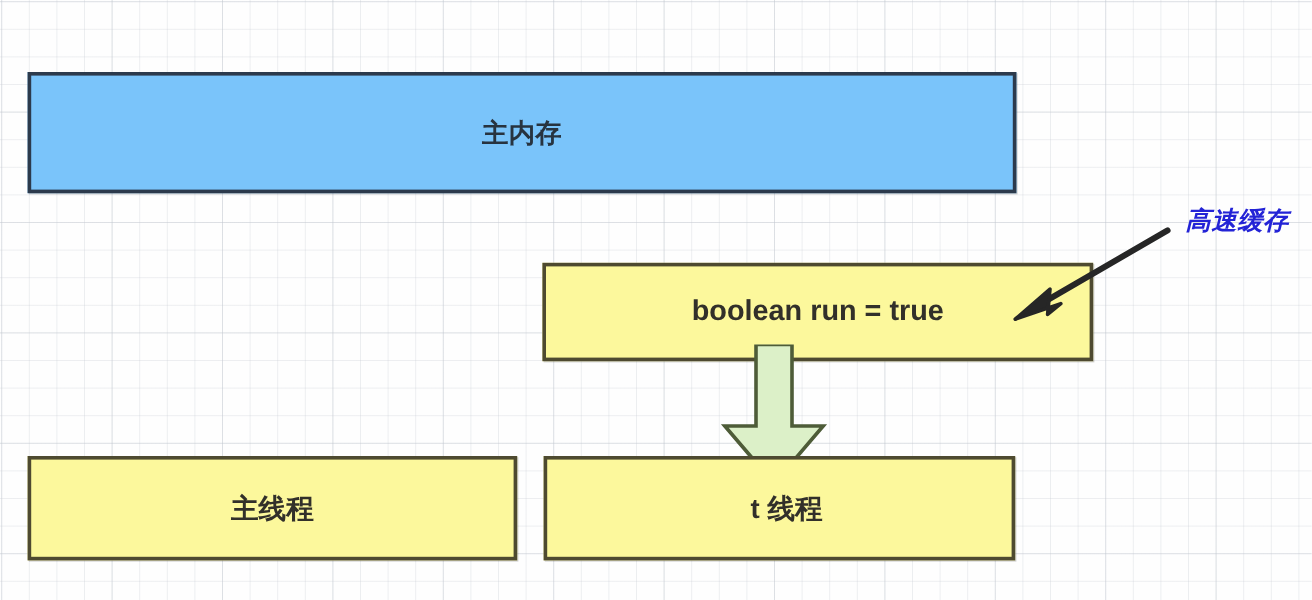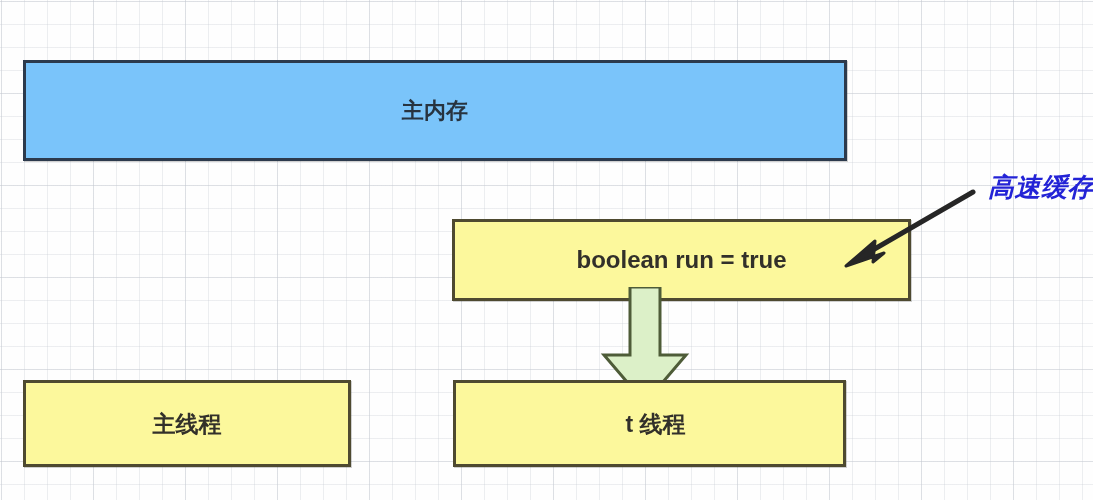--- a/index.html
+++ b/index.html
@@ -82,21 +82,21 @@
   }
   .box-cache .line {
     font-weight: bold;
     font-size: 24px;
     line-height: 30px;
   }
 
   .box-main-thread {
     left: 23px;
     top: 380px;
-    width: 328px;
+    width: 408px;
     height: 87px;
   }
   .box-t-thread {
     left: 453px;
     top: 380px;
     width: 393px;
     height: 87px;
     padding-left: 12px;
   }
   .box-thread-label {
@@ -120,21 +120,21 @@
     left: 840px;
     top: 182px;
     width: 145px;
     height: 95px;
   }
 
   .annotation-label {
     position: absolute;
     left: 988px;
     top: 170px;
-    font-size: 26px;
+    font-size: 21px;
     font-weight: bold;
     font-style: italic;
     color: #2323d6;
     letter-spacing: 0.5px;
     white-space: nowrap;
   }
 </style>
 </head>
 <body>
 

